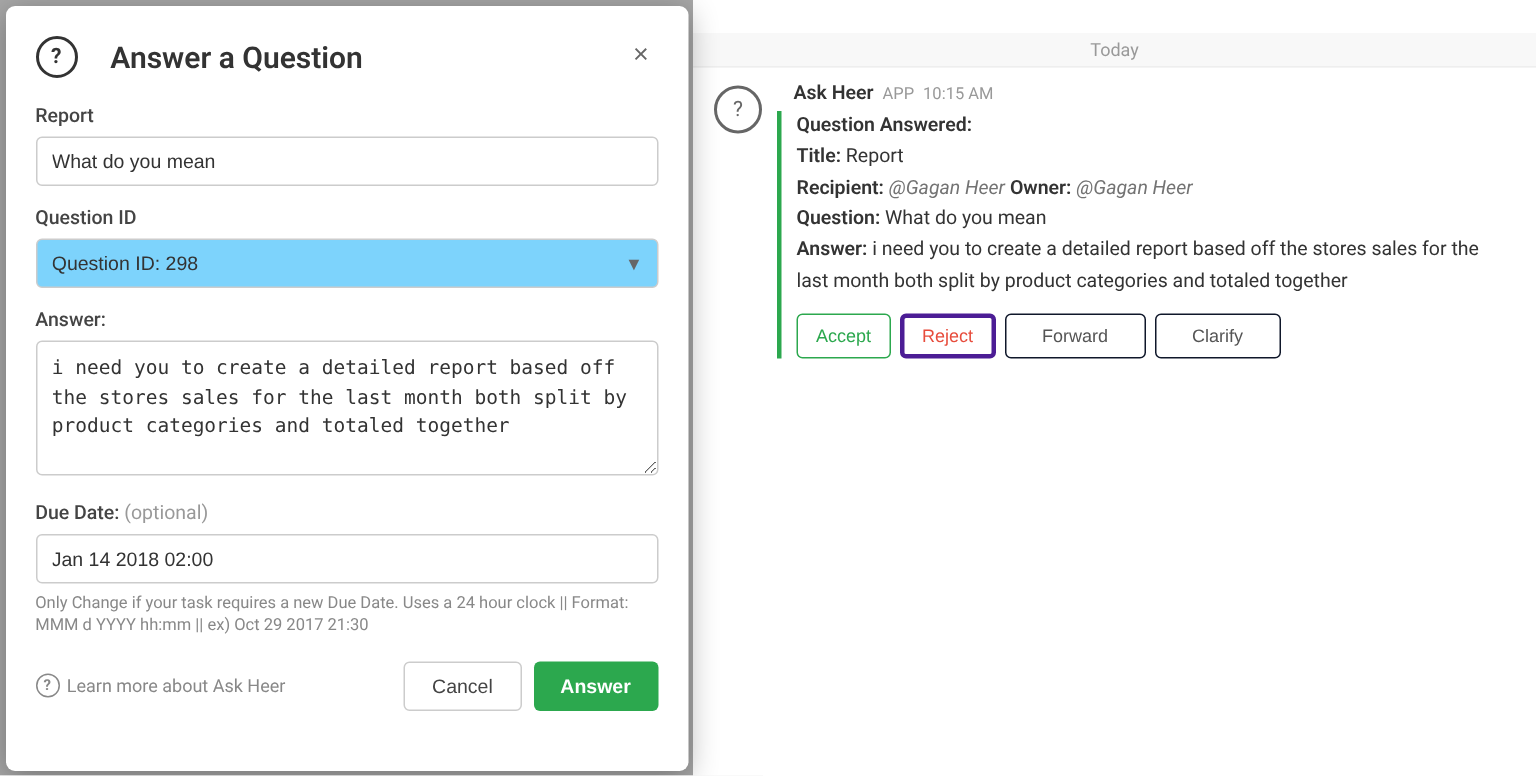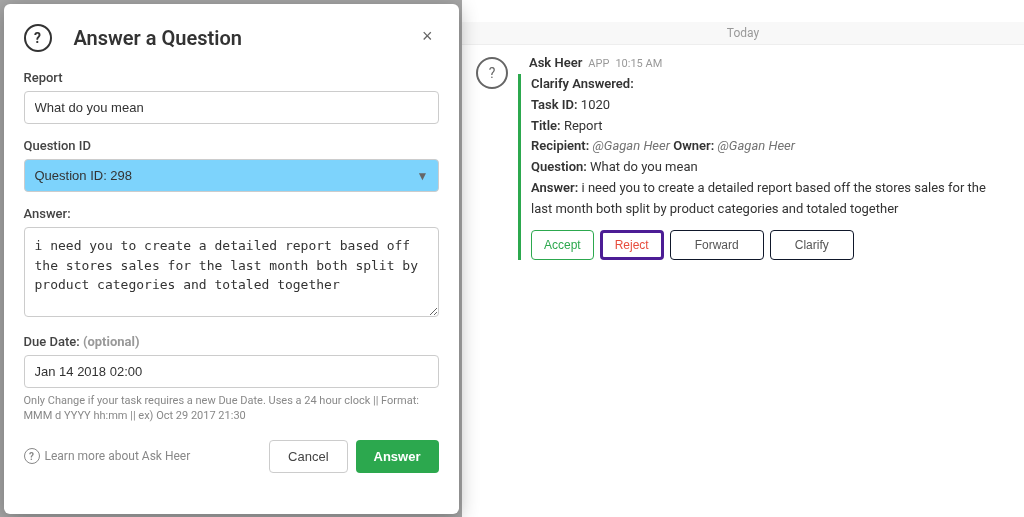--- a/index.html
+++ b/index.html
@@ -355,21 +355,21 @@
     </div>
 
     <div class="form-group">
       <label class="form-label">Answer:</label>
       <textarea class="form-textarea" style="">i need you to create a detailed report based off the stores sales for the last month both split by product categories and totaled together</textarea>
     </div>
 
     <div class="form-group">
       <label class="form-label">
         <span>Due Date:</span>
-        <span style="color:#999; font-weight:bold;">(optional)</span>
+        <span style="color:#999; font-weight:normal;">(optional)</span>
       </label>
       <input class="form-input" type="text" value="Jan 14 2018 02:00" style="">
       <p class="form-hint">Only Change if your task requires a new Due Date. Uses a 24 hour clock || Format: MMM d YYYY hh:mm || ex) Oct 29 2017 21:30</p>
     </div>
 
     <div class="modal-footer">
       <a class="learn-more">
         <span class="learn-more-icon">?</span>
         <span>Learn more about Ask Heer</span>
       </a>
@@ -387,25 +387,21 @@
   <div class="chat-message">
     <div class="chat-avatar">?</div>
     <div class="chat-content">
       <div class="chat-header">
         <span class="chat-sender">Ask Heer</span>
         <span class="chat-app-badge">APP</span>
         <span class="chat-time">10:15 AM</span>
       </div>
       <div class="chat-bubble">
         <div class="chat-bubble-line">
-          <strong>Clarify Answered:</strong>
-        </div>
-        <div class="chat-bubble-line">
-          <strong>Task ID:</strong>
-          <span>1020</span>
+          <strong>Question Answered:</strong>
         </div>
         <div class="chat-bubble-line">
           <strong>Title:</strong>
           <span>Report</span>
         </div>
         <div class="chat-bubble-line">
           <strong>Recipient:</strong>
           <a class="chat-link">@Gagan Heer</a>
           <strong>Owner:</strong>
           <a class="chat-link">@Gagan Heer</a>

